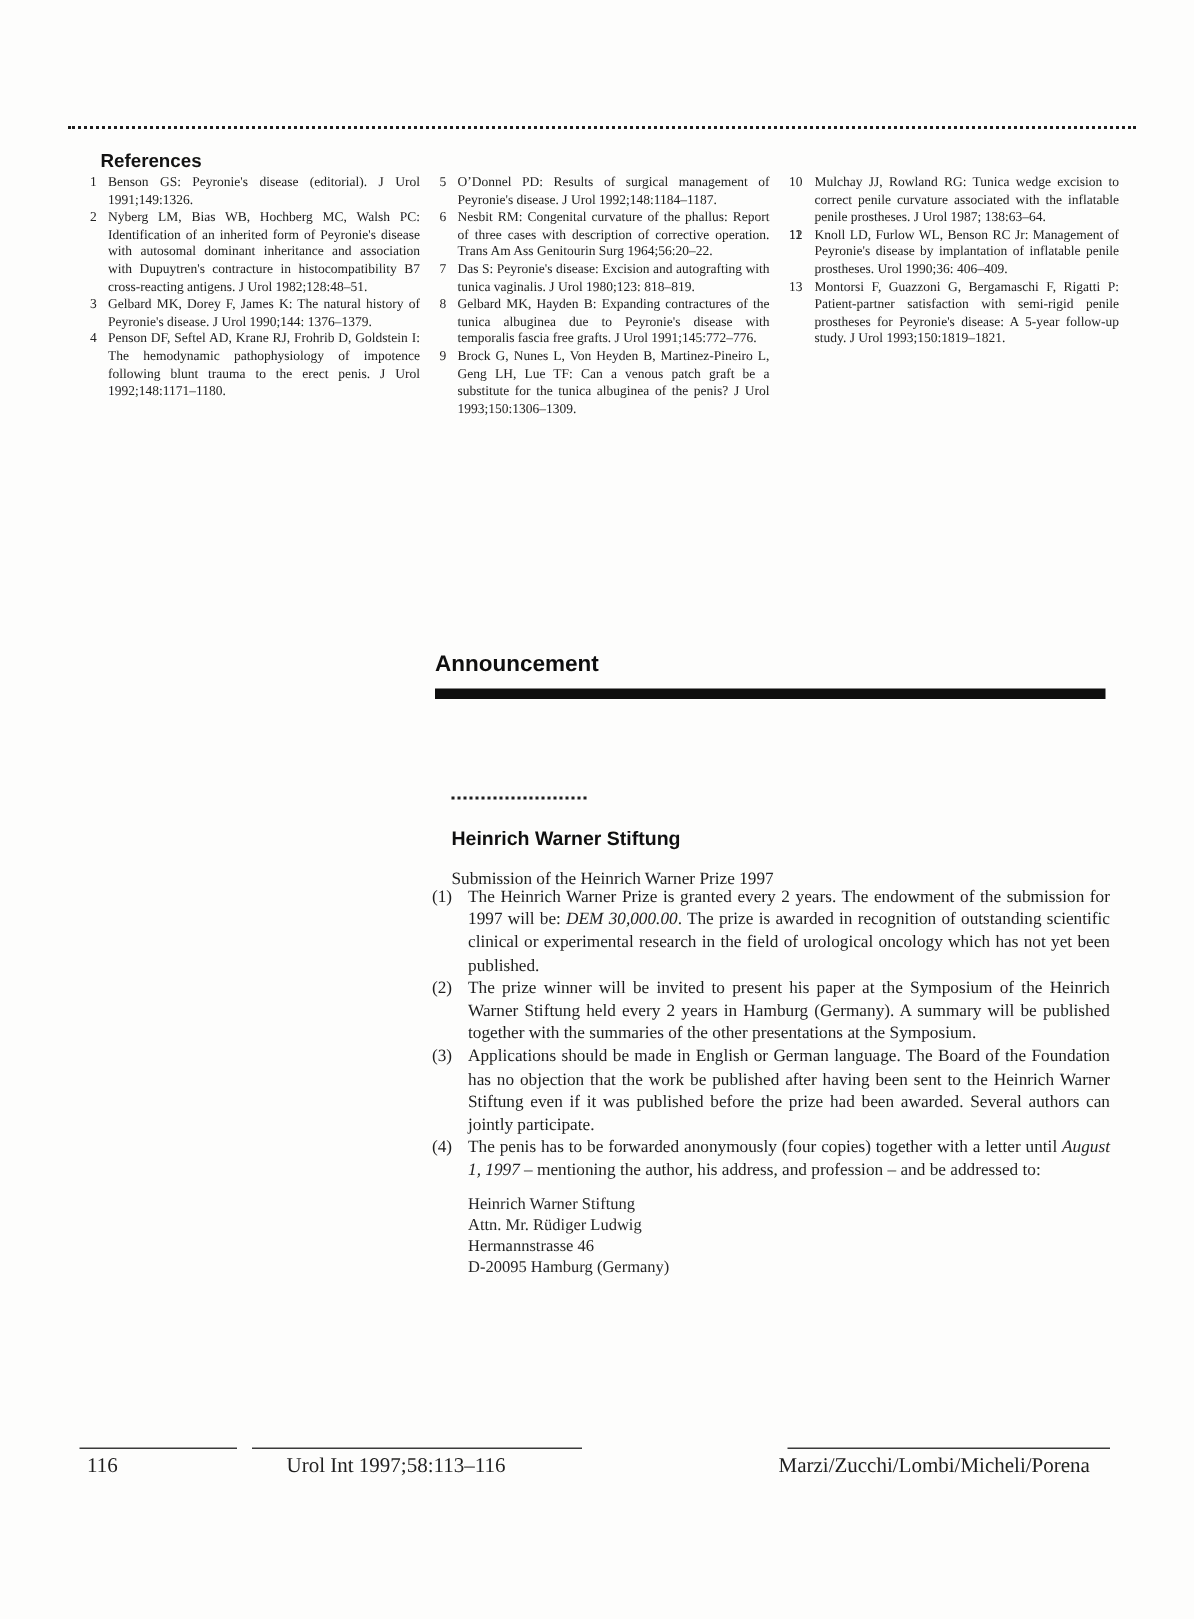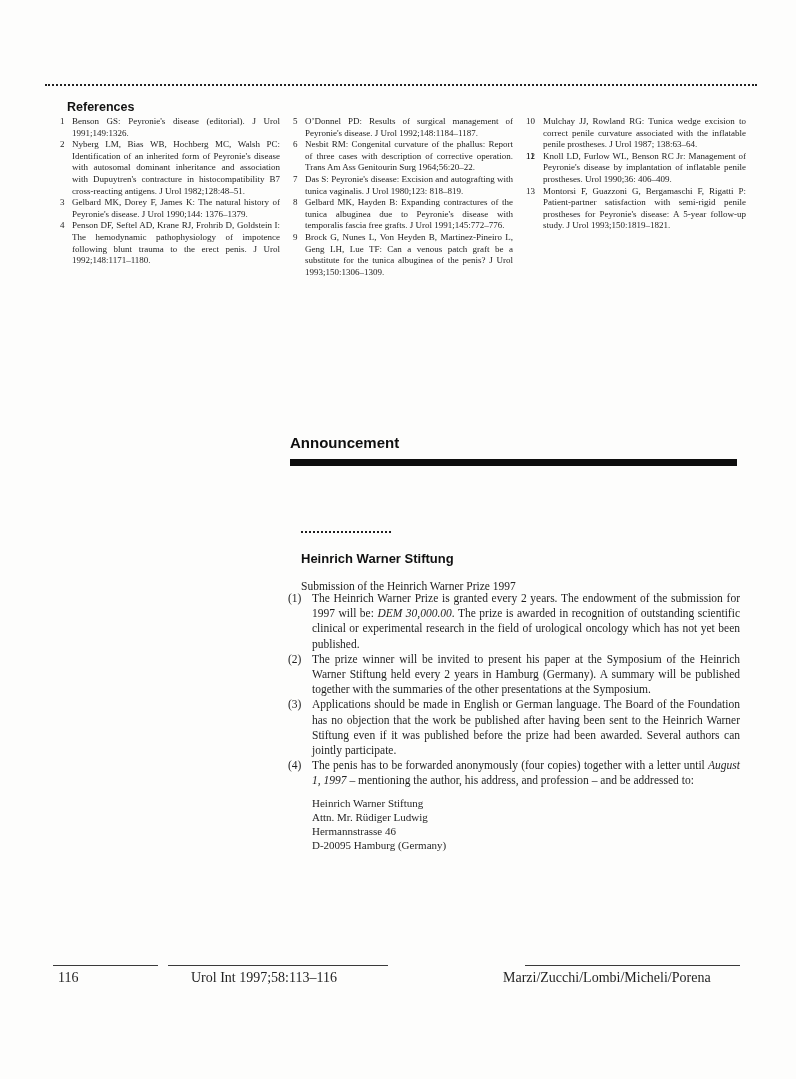--- a/index.html
+++ b/index.html
@@ -37,21 +37,21 @@
   .address { margin-top:7px; margin-left:24px; font-size:11px; line-height:14px; text-align:left; color:#262626; }
 
   
   .footer-rule { position:absolute; top:965px; border-top:1.6px solid #3a3a3a; height:0; }
   .fr-1 { left:53px;  width:105px; }
   .fr-2 { left:168px; width:220px; }
   .fr-3 { left:525px; width:215px; }
   .footer-text { position:absolute; top:970px; font-size:14px; color:#1f1f1f; }
   .ft-page { left:58px; }
   .ft-journal { left:175px;margin-left:16px; }
-  .ft-authors { left:503px; }
+  .ft-authors { left:519px; }
 </style>
 </head>
 <body>
 
 <div class="top-dotted"></div>
 <h2 class="refs-heading">References</h2>
 
 <div class="refs">
   <div class="refcol refcol-1">
     <p class="ref"><span class="num">1</span><span>Benson GS: Peyronie's disease (editorial). J Urol 1991;149:1326.</span></p>

